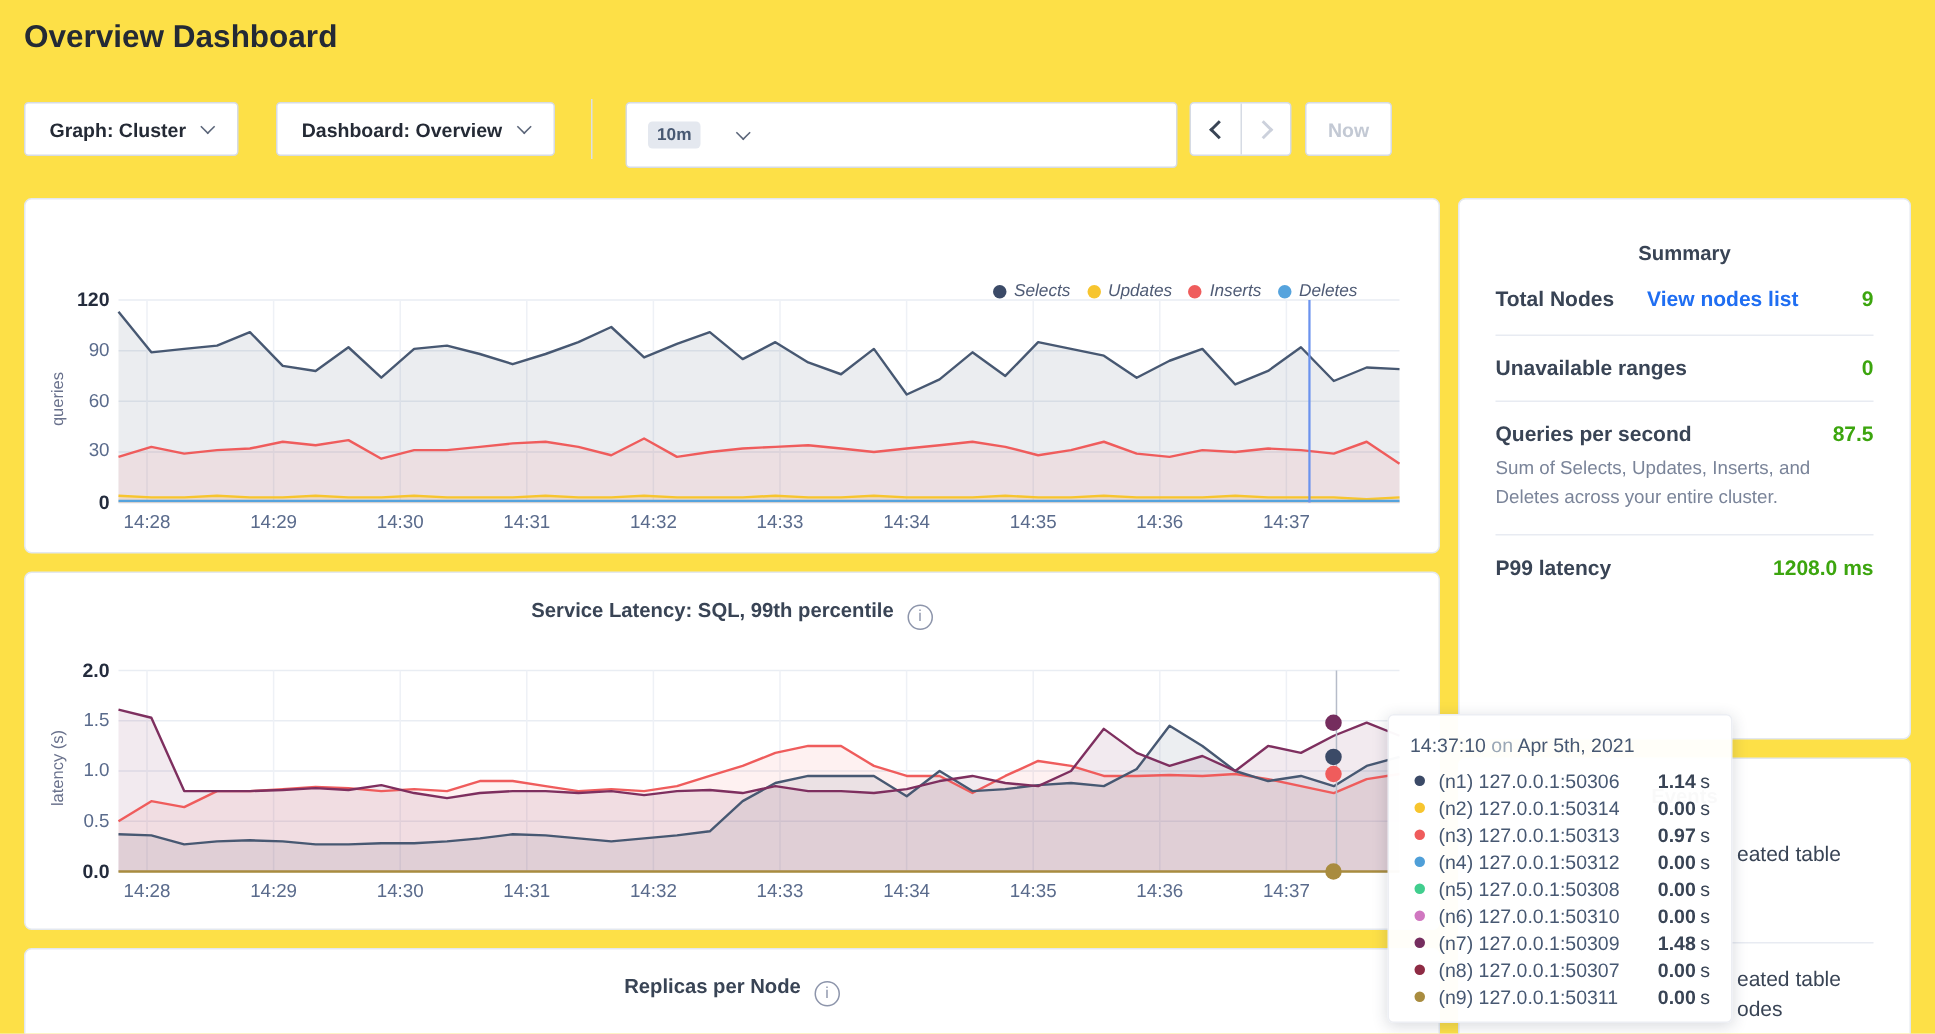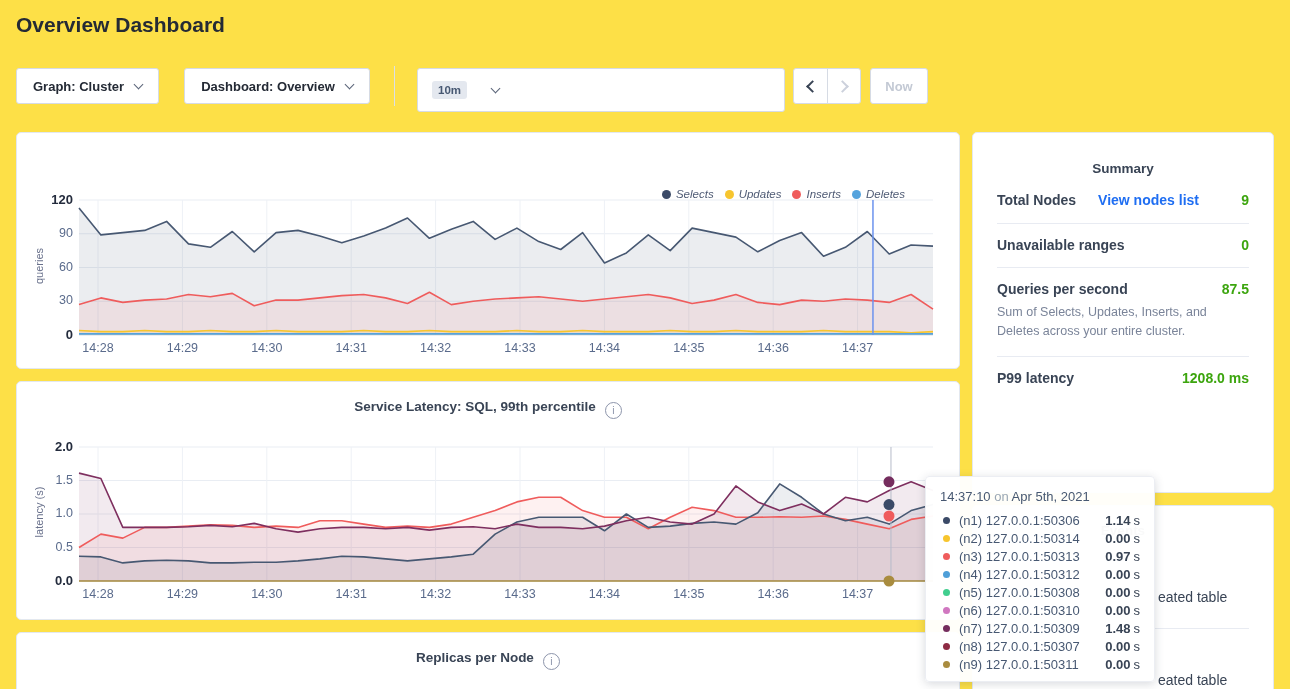--- a/index.html
+++ b/index.html
@@ -57,21 +57,21 @@
   .srow:last-child { border-bottom:none; }
   .srow-top { display:flex; justify-content:space-between; align-items:baseline; }
   .slabel { font-size:14px; font-weight:700; color:#394455; }
   .slink { font-size:14px; font-weight:700; color:#1f6ef2; margin-left:22px; cursor:pointer; text-decoration:none; }
   .sval { font-size:14px; font-weight:700; color:#3ca50e; }
   .sdesc { margin-top:6px; font-size:12.5px; color:#7a8499; line-height:1.55; }
 
   
   .events-card { left:972px; top:505px; width:302px; height:220px; }
   .events-head { text-align:center; font-size:13.5px; font-weight:700; color:#394455; padding-top:17px; }
-  .evt-frag { position:absolute; font-size:14px; color:#394455;margin-top:28px; }
+  .evt-frag { position:absolute; font-size:14px; color:#394455; }
   .evt-div { position:absolute; left:24px; right:24px; height:1px; background:#e8ebf2; }
 
   
   .tooltip { position:absolute; left:925px; top:476px; width:230px; height:206px; z-index:20;
         background:rgba(255,255,255,0.97); border:1px solid #eceef3; border-radius:4px;
         box-shadow:0 2px 10px rgba(40,50,70,0.18); padding:12px 14px 10px; }
   .tt-head { font-size:13px; color:#475872; margin-bottom:7px; }
   .tt-head .on { color:#9aa7b5; }
   .tt-row { display:flex; align-items:center; height:18px; font-size:13px; color:#475872; }
   .tt-dot { width:7px; height:7px; border-radius:50%; margin:0 9px 0 3px; flex:none; }

